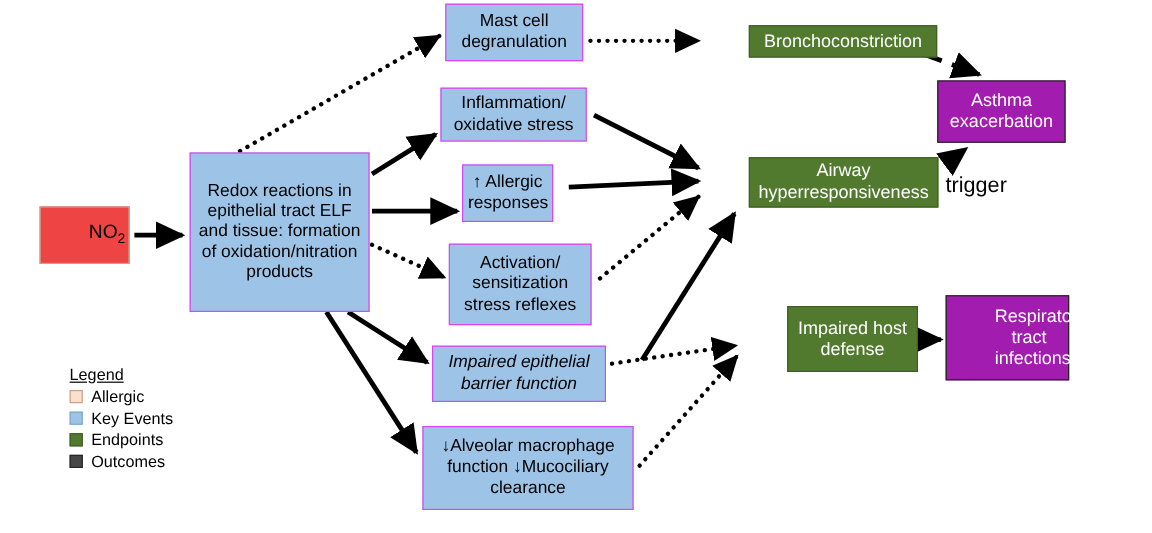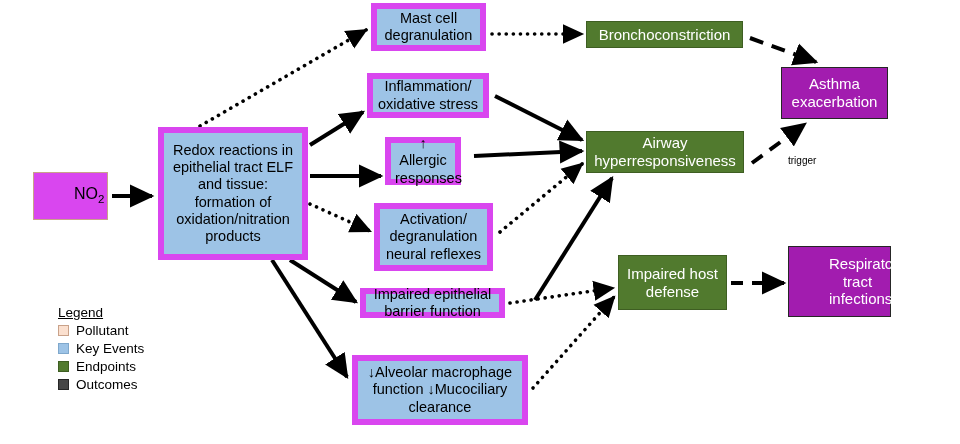--- a/index.html
+++ b/index.html
@@ -12,41 +12,41 @@
     box-sizing:border-box;
     display:flex;align-items:center;justify-content:center;
     text-align:center;
     line-height:1.18;
     padding:2px 4px;
     z-index:3;
   }
   .node span{display:block;width:100%;}
 
   .n-pollutant{
-    background:#d946ef;border:1px solid #C9A28A;color:#000;
+    background:#ef4444;border:1px solid #C9A28A;color:#000;
     font-size:16px;
     padding-left:40px;
   }
   .n-key{
-    background:#9DC3E6;border:6px solid #d946ef;color:#000;
+    background:#9DC3E6;border:1px solid #d946ef;color:#000;
     font-size:14.5px;
   }
   .n-endpoint{
     background:#517A2E;border:1px solid #3E5E22;color:#ffffff;
     font-size:15px;
+    margin-left:38px;
   }
   .n-outcome{
     background:#a21caf;border:1px solid #262626;color:#ffffff;
     font-size:15px;
   }
 
   .edge-label{
-    position:absolute;font-size:10px;color:#000;z-index:4;
+    position:absolute;font-size:18px;color:#000;z-index:4;
     font-family:"Liberation Sans",sans-serif;
-    margin-top:11px;
   }
 
   
   #legend{position:absolute;left:58px;top:305px;z-index:5;}
   #legend .legend-title{
     font-size:13.5px;color:#000;text-decoration:underline;margin-bottom:2px;
   }
   #legend .legend-row{
     display:flex;align-items:center;height:17px;margin-top:1px;
   }
@@ -159,24 +159,24 @@
 
   <div class="node n-key" style="left:367px;top:73px;width:122px;height:45px;">
     <span>Inflammation/ oxidative stress</span>
   </div>
 
   <div class="node n-key" style="left:385px;top:137px;width:76px;height:48px;">
     <span>↑ Allergic responses</span>
   </div>
 
   <div class="node n-key" style="left:374px;top:203px;width:119px;height:68px;">
-    <span>Activation/ degranulation neural reflexes</span>
-  </div>
-
-  <div class="node n-key" style="left:360px;top:288px;width:145px;height:30px;">
+    <span>Activation/ sensitization stress reflexes</span>
+  </div>
+
+  <div class="node n-key" style="left:360px;top:288px;width:145px;height:47px;font-style:italic;">
     <span>Impaired epithelial barrier function</span>
   </div>
 
   <div class="node n-key" style="left:352px;top:355px;width:176px;height:70px;">
     <span>↓Alveolar macrophage function ↓Mucociliary clearance</span>
   </div>
 
   <div class="node n-endpoint" style="left:586px;top:21px;width:157px;height:27px;">
     <span>Bronchoconstriction</span>
   </div>
@@ -197,21 +197,21 @@
     <span>Respiratory tract infections</span>
   </div>
 
   <div class="edge-label" style="left:788px;top:144px;">trigger</div>
 
   <div id="legend">
     <div class="legend-title">Legend</div>
 
     <div class="legend-row">
       <div class="sw sw-pollutant"></div>
-      <div class="legend-label">Pollutant</div>
+      <div class="legend-label">Allergic</div>
     </div>
 
     <div class="legend-row">
       <div class="sw sw-key"></div>
       <div class="legend-label">Key Events</div>
     </div>
 
     <div class="legend-row">
       <div class="sw sw-endpoint"></div>
       <div class="legend-label">Endpoints</div>

